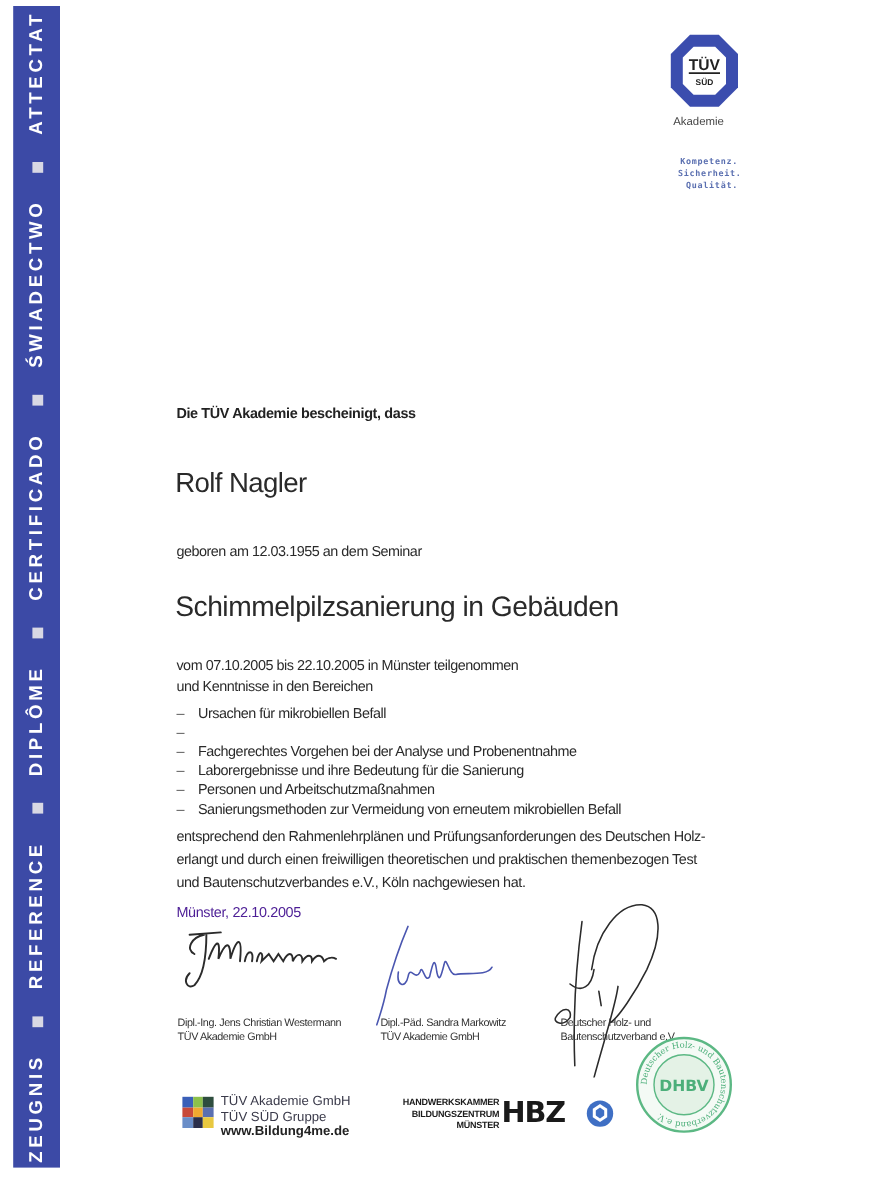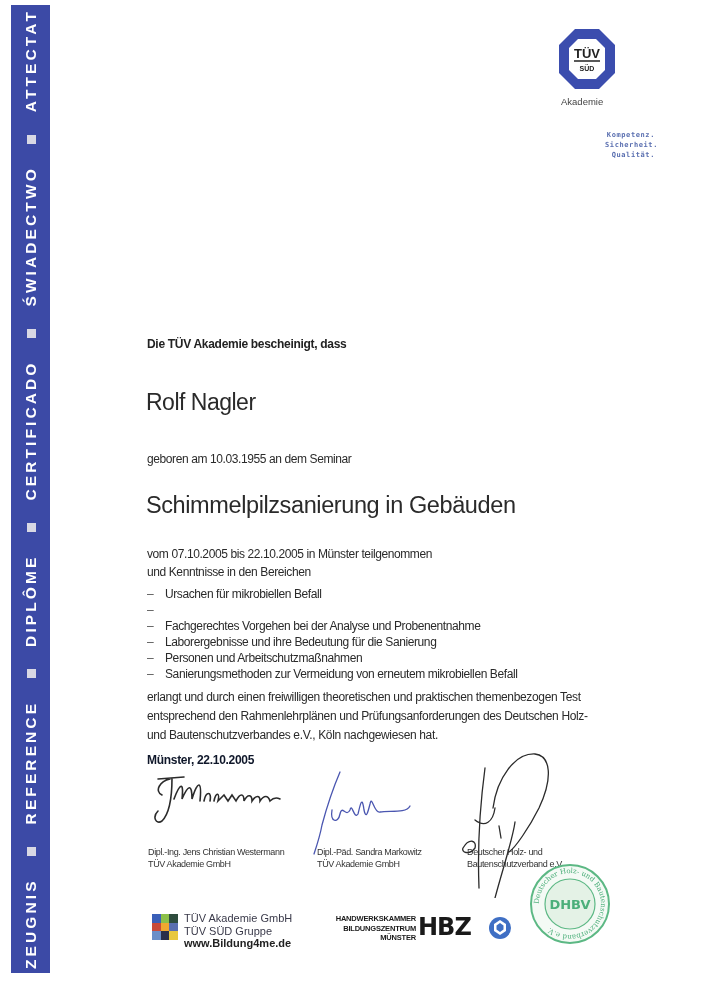--- a/index.html
+++ b/index.html
@@ -29,35 +29,35 @@
   }
 
   .tuv-logo { position: absolute; left: 558px; top: 28px; width: 58px; }
   .tuv-logo svg { display: block; }
   .tuv-akad {
     position: absolute; left: 561px; top: 96px; font-size: 9.5px; color: #444;
   }
   .slogan {
     position: absolute; left: 565px; top: 130px; width: 50px;
     text-align: right; font-size: 7px; font-weight: bold; color: #5a6fb0;
-    line-height: 10px; letter-spacing: 0.6px; font-family: "DejaVu Sans Mono", monospace; margin-left: 40px;
+    line-height: 10px; letter-spacing: 0.6px; font-family: "DejaVu Sans Mono", monospace;
   }
 
   .intro { position: absolute; left: 147px; top: 337px; font-size: 12px; font-weight: bold; color: #222; letter-spacing: -0.3px; }
   .name { position: absolute; left: 146px; top: 389px; font-size: 23px; color: #2a2a2a; letter-spacing: -0.5px; }
   .born { position: absolute; left: 147px; top: 452px; font-size: 12px; color: #2a2a2a; letter-spacing: -0.4px; }
   .course { position: absolute; left: 146px; top: 492px; font-size: 23.5px; color: #2a2a2a; letter-spacing: -0.4px; }
   .period { position: absolute; left: 147px; top: 545px; font-size: 12px; line-height: 18px; color: #2a2a2a; letter-spacing: -0.4px; }
 
   .topics { position: absolute; left: 147px; top: 586px; margin: 0; padding: 0; list-style: none; }
   .topics li { font-size: 12px; line-height: 16px; color: #2a2a2a; letter-spacing: -0.4px; display: flex; }
   .topics .dash { width: 18px; display: inline-block; color: #555; }
 
   .result { position: absolute; left: 147px; top: 688px; width: 560px; font-size: 12px; line-height: 19px; color: #2a2a2a; letter-spacing: -0.35px; }
-  .place { position: absolute; left: 147px; top: 753px; font-size: 12px; color: #0f172a; letter-spacing: -0.3px; font-weight: bold; }
+  .place { position: absolute; left: 147px; top: 753px; font-size: 12px; color: #4c1d95; letter-spacing: -0.3px; }
 
   .sig { position: absolute; }
   .sig-caption { position: absolute; font-size: 9px; line-height: 12px; color: #333; letter-spacing: -0.35px; white-space: nowrap; margin-top: 17px; }
 
   .footer-tuv { position: absolute; left: 152px; top: 912px; }
   .mosaic { position: absolute; left: 0; top: 2px; width: 26px; height: 26px; display: grid; grid-template-columns: repeat(3, 1fr); grid-template-rows: repeat(3, 1fr); }
   .mosaic span { display: block; }
   .footer-tuv-text { position: absolute; left: 32px; top: 0; font-size: 11px; line-height: 12.5px; color: #3a3a4a; white-space: nowrap; }
   .footer-tuv-text .web { font-weight: bold; color: #222; }
 
@@ -97,21 +97,21 @@
 </div>
 <div class="tuv-akad">Akademie</div>
 <div class="slogan">
   <div>Kompetenz.</div>
   <div>Sicherheit.</div>
   <div>Qualität.</div>
 </div>
 
 <div class="intro">Die TÜV Akademie bescheinigt, dass</div>
 <div class="name">Rolf Nagler</div>
-<div class="born">geboren am 10.03.1955 an dem Seminar</div>
+<div class="born">geboren am 12.03.1955 an dem Seminar</div>
 <div class="course">Schimmelpilzsanierung in Gebäuden</div>
 <div class="period">
   <div>vom 07.10.2005 bis 22.10.2005 in Münster teilgenommen</div>
   <div>und Kenntnisse in den Bereichen</div>
 </div>
 
 <ul class="topics">
   <li>
       <span class="dash">–</span>
       <span>Ursachen für mikrobiellen Befall</span>
@@ -131,22 +131,22 @@
       <span class="dash">–</span>
       <span>Personen und Arbeitschutzmaßnahmen</span>
     </li>
   <li>
       <span class="dash">–</span>
       <span>Sanierungsmethoden zur Vermeidung von erneutem mikrobiellen Befall</span>
     </li>
 </ul>
 
 <div class="result">
+  <div>entsprechend den Rahmenlehrplänen und Prüfungsanforderungen des Deutschen Holz-</div>
   <div>erlangt und durch einen freiwilligen theoretischen und praktischen themenbezogen Test</div>
-  <div>entsprechend den Rahmenlehrplänen und Prüfungsanforderungen des Deutschen Holz-</div>
   <div>und Bautenschutzverbandes e.V., Köln nachgewiesen hat.</div>
 </div>
 <div class="place">Münster, 22.10.2005</div>
 
 <svg class="sig" style="left:148px; top:773px;" width="135" height="55" viewBox="0 0 135 55">
   <path d="M22,6 C12,8 6,18 14,22 M10,6 L36,4 M24,5 C24,20 22,40 14,48 C8,52 4,44 10,38 M26,26 C32,10 36,8 34,26 C40,12 44,10 44,26 C50,6 54,8 52,28 M56,28 C58,18 64,18 62,28 M66,28 C68,18 72,20 70,28 L76,22 L80,28 L84,22 L88,28 C92,20 96,20 96,28 C100,20 104,22 104,28 C108,22 112,22 112,28 C116,22 120,22 122,28 C124,26 128,24 132,26" fill="none" stroke="#2b2b2b" stroke-width="1.6" stroke-linecap="round"></path>
 </svg>
 <div class="sig-caption" style="left:148px; top:829px;">
   <div>Dipl.-Ing. Jens Christian Westermann</div>
   <div>TÜV Akademie GmbH</div>

